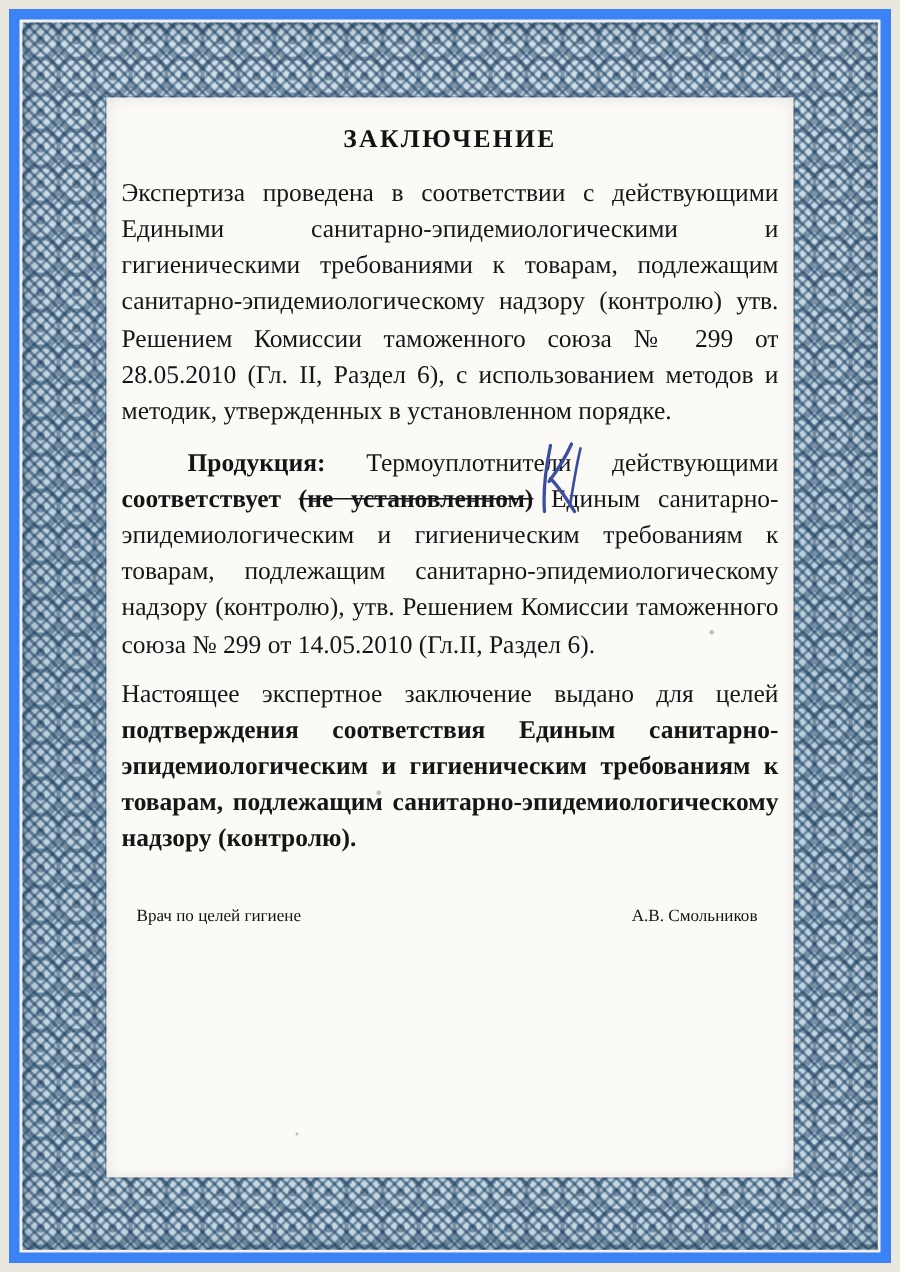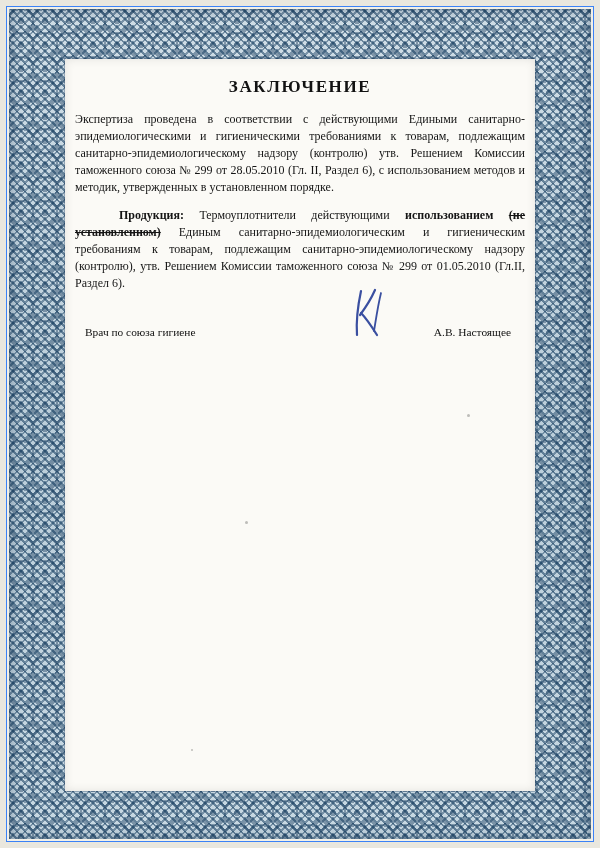--- a/index.html
+++ b/index.html
@@ -10,21 +10,21 @@
   .page{
     position:relative;
     width:600px;height:848px;
     background:#e9e7de;
     box-sizing:border-box;
   }
   
   .sheet{
     position:absolute;left:6px;top:6px;right:6px;bottom:6px;
     background:#f2f0e8;
-    border:1px solid #3b82f6;
+    border:7px solid #3b82f6;
     box-sizing:border-box;
     overflow:hidden;
   }
   
   .border-band{
     position:absolute;left:2px;top:2px;right:2px;bottom:2px;
     box-sizing:border-box;
     background-color:#bfd0da;
     background-image:
       repeating-linear-gradient(45deg, rgba(20,60,95,.55) 0 2px, rgba(255,255,255,0) 2px 6px),
@@ -49,21 +49,21 @@
   }
   h1.title{
     font-size:17px;
     letter-spacing:1.6px;
     font-weight:bold;
     text-align:center;
     margin:4px 0 14px 0;
     color:#121212;
   }
   p.para{
-    font-size:12px;
+    font-size:17px;
     line-height:1.42;
     text-align:justify;
     text-justify:inter-word;
     margin:0 0 11px 0;
     color:#151515;
     font-family:Liberation Serif, serif;
   }
   p.para.tight{margin-bottom:9px;}
   .lead{font-weight:bold;margin-left:44px;}
   .strike{text-decoration:line-through;}
@@ -104,29 +104,32 @@
 
       <div class="content">
 
         <h1 class="title">ЗАКЛЮЧЕНИЕ</h1>
 
         <p class="para">Экспертиза проведена в соответствии с действующими Едиными санитарно-эпидемиологическими и гигиеническими требованиями к товарам, подлежащим санитарно-эпидемиологическому надзору (контролю) утв. Решением Комиссии таможенного союза № 299 от 28.05.2010 (Гл. II, Раздел 6), с использованием методов и методик, утвержденных в установленном порядке.</p>
 
         <p class="para tight">
           <span class="lead">Продукция:</span>
           <span>Термоуплотнители действующими</span>
-          <span class="bold">использованием</span>
+          <span class="bold">соответствует</span>
           <span class="bold strike">(не установленном)</span>
-          <span>Единым санитарно-эпидемиологическим и гигиеническим требованиям к товарам, подлежащим санитарно-эпидемиологическому надзору (контролю), утв. Решением Комиссии таможенного союза № 299 от 01.05.2010 (Гл.II, Раздел 6).</span>
+          <span>Единым санитарно-эпидемиологическим и гигиеническим требованиям к товарам, подлежащим санитарно-эпидемиологическому надзору (контролю), утв. Решением Комиссии таможенного союза № 299 от 14.05.2010 (Гл.II, Раздел 6).</span>
         </p>
 
+        <p class="para">
+          <span>Настоящее экспертное заключение выдано для целей </span><span class="u-bold">подтверждения соответствия Единым санитарно-эпидемиологическим и гигиеническим требованиям к товарам, подлежащим санитарно-эпидемиологическому надзору (контролю).</span>
+        </p>
 
         <div class="sign-row">
-          <div class="sign-left">Врач по союза гигиене</div>
-          <div class="sign-right">А.В. Настоящее</div>
+          <div class="sign-left">Врач по целей гигиене</div>
+          <div class="sign-right">А.В. Смольников</div>
         </div>
 
         <div class="footer-space"></div>
       </div>
 
       <svg class="signature" viewBox="0 0 46 54">
         <g fill="none" stroke="#3a4fa0" stroke-width="2.2" stroke-linecap="round">
           <path d="M10 50 C 9 36, 11 20, 14 6"></path>
           <path d="M13 30 C 19 22, 24 14, 28 5"></path>
           <path d="M14 28 C 20 34, 25 42, 30 50"></path>

